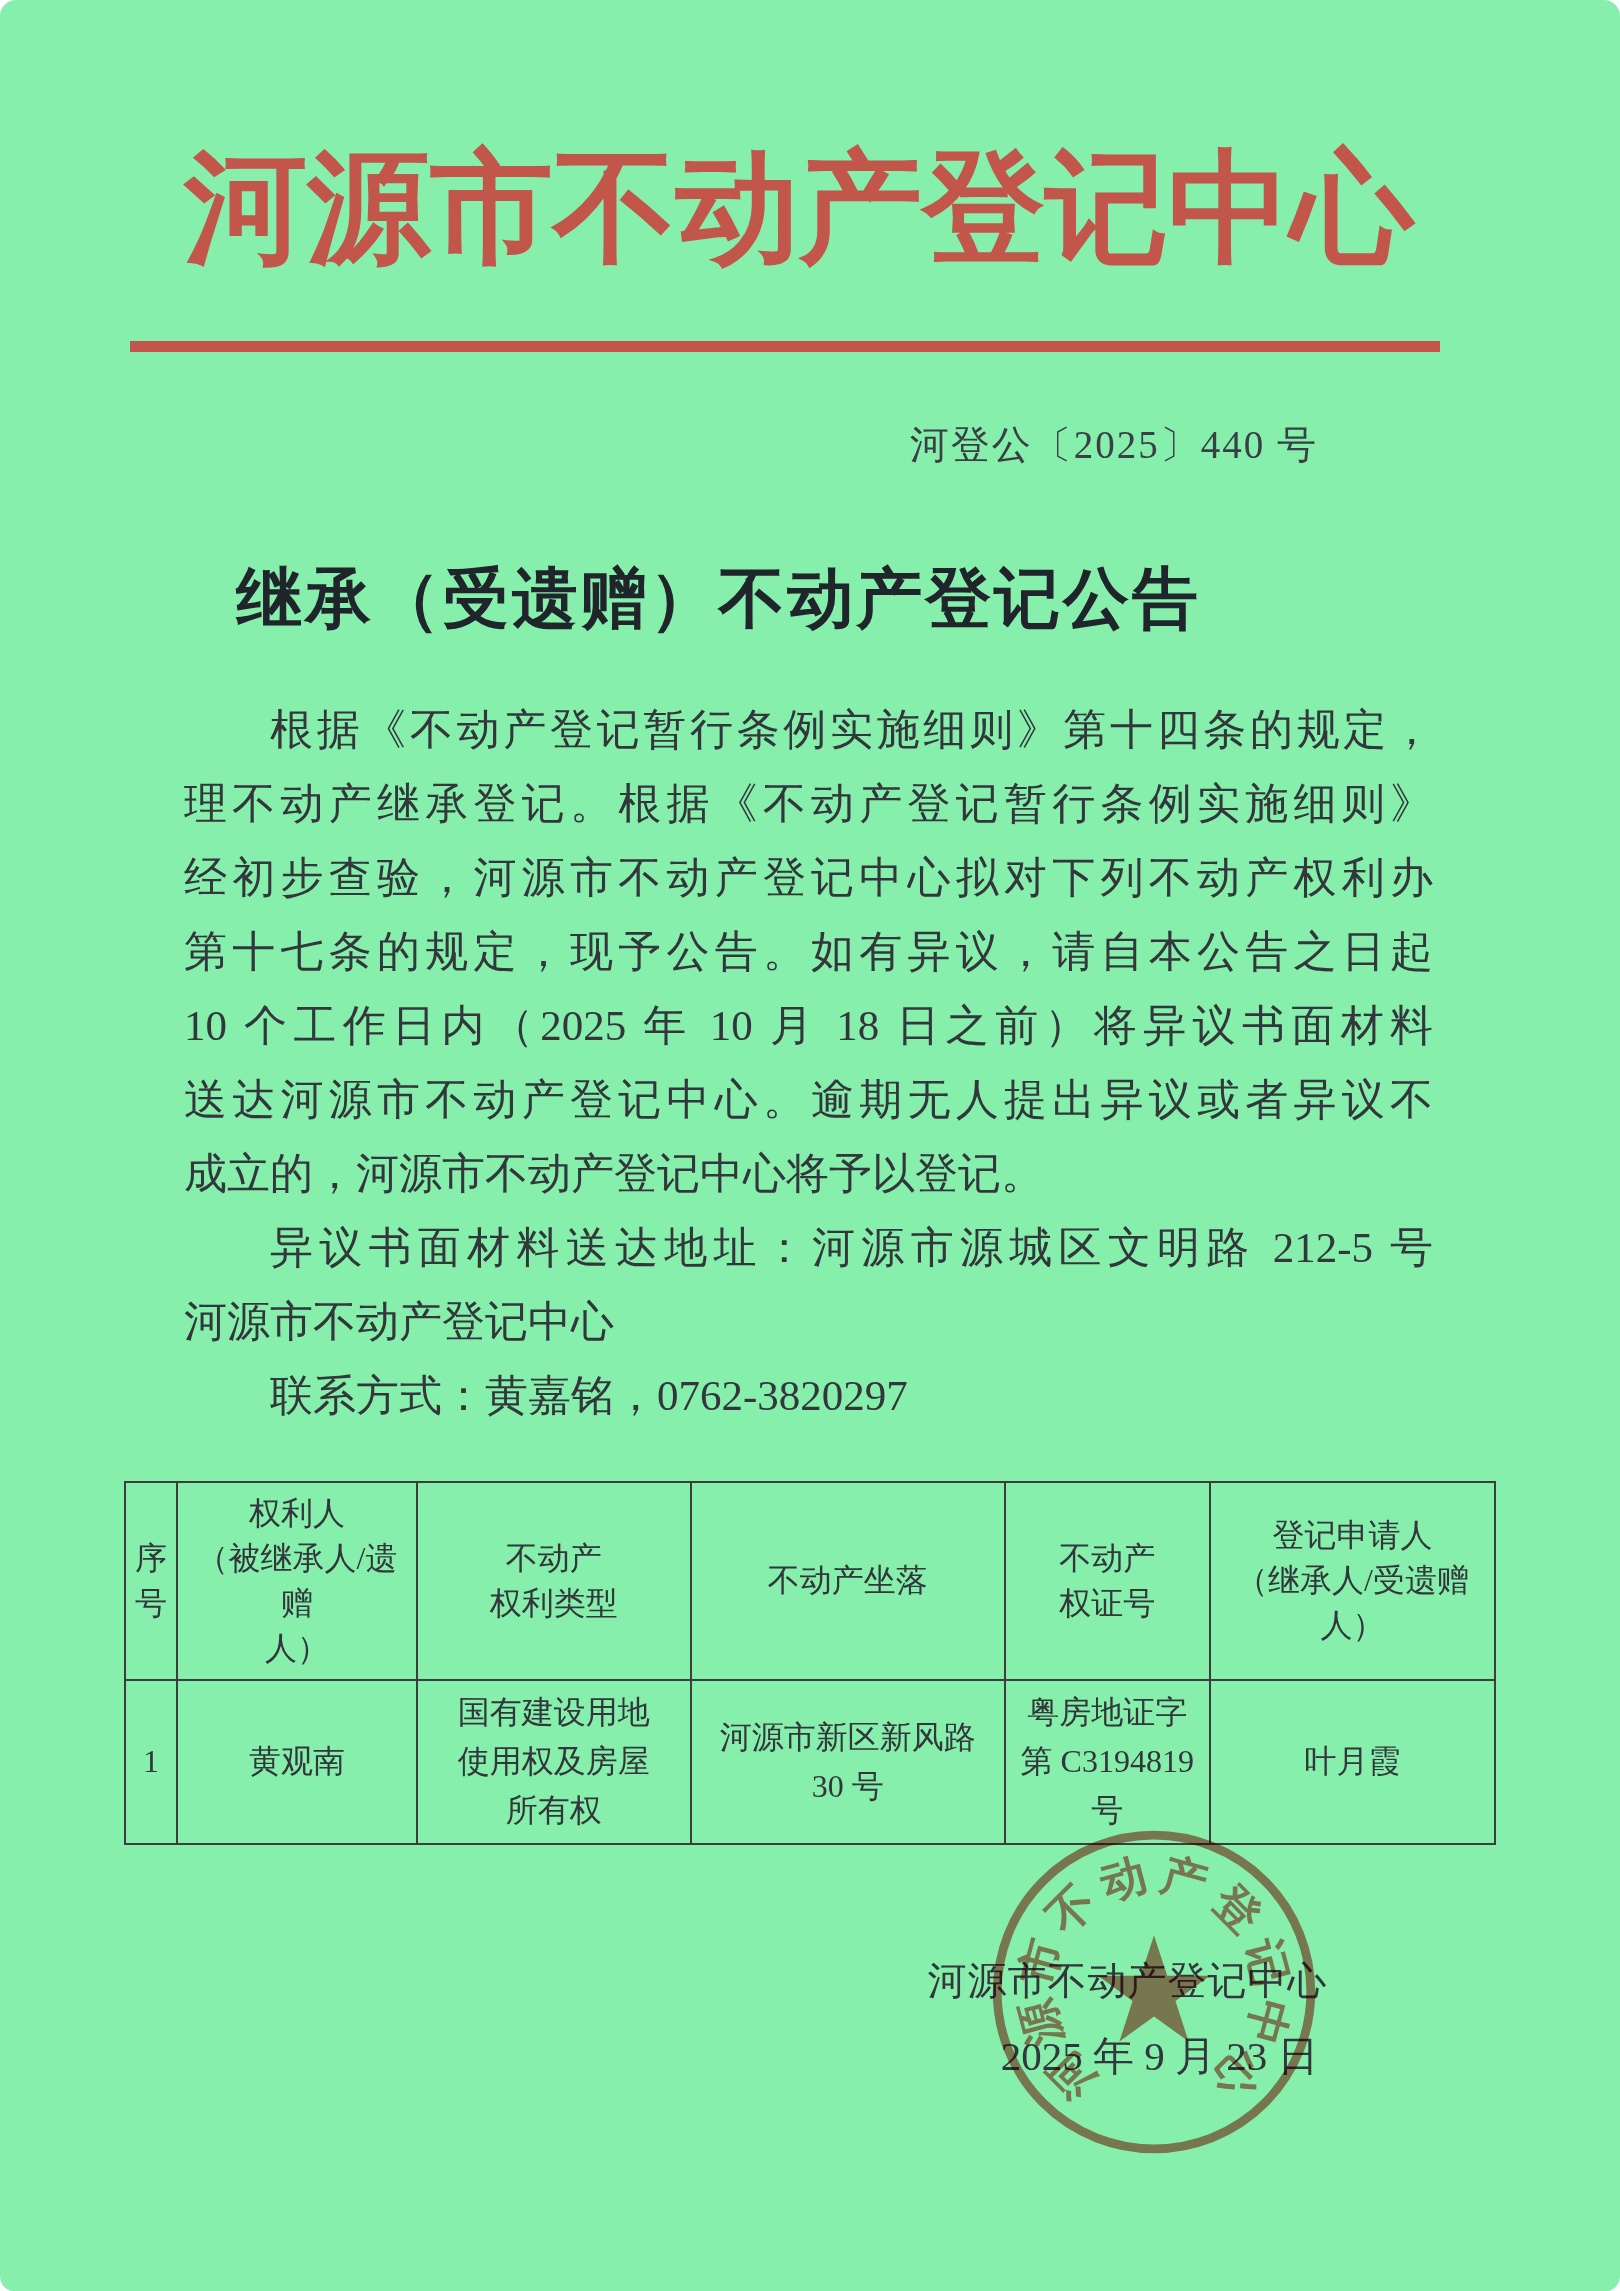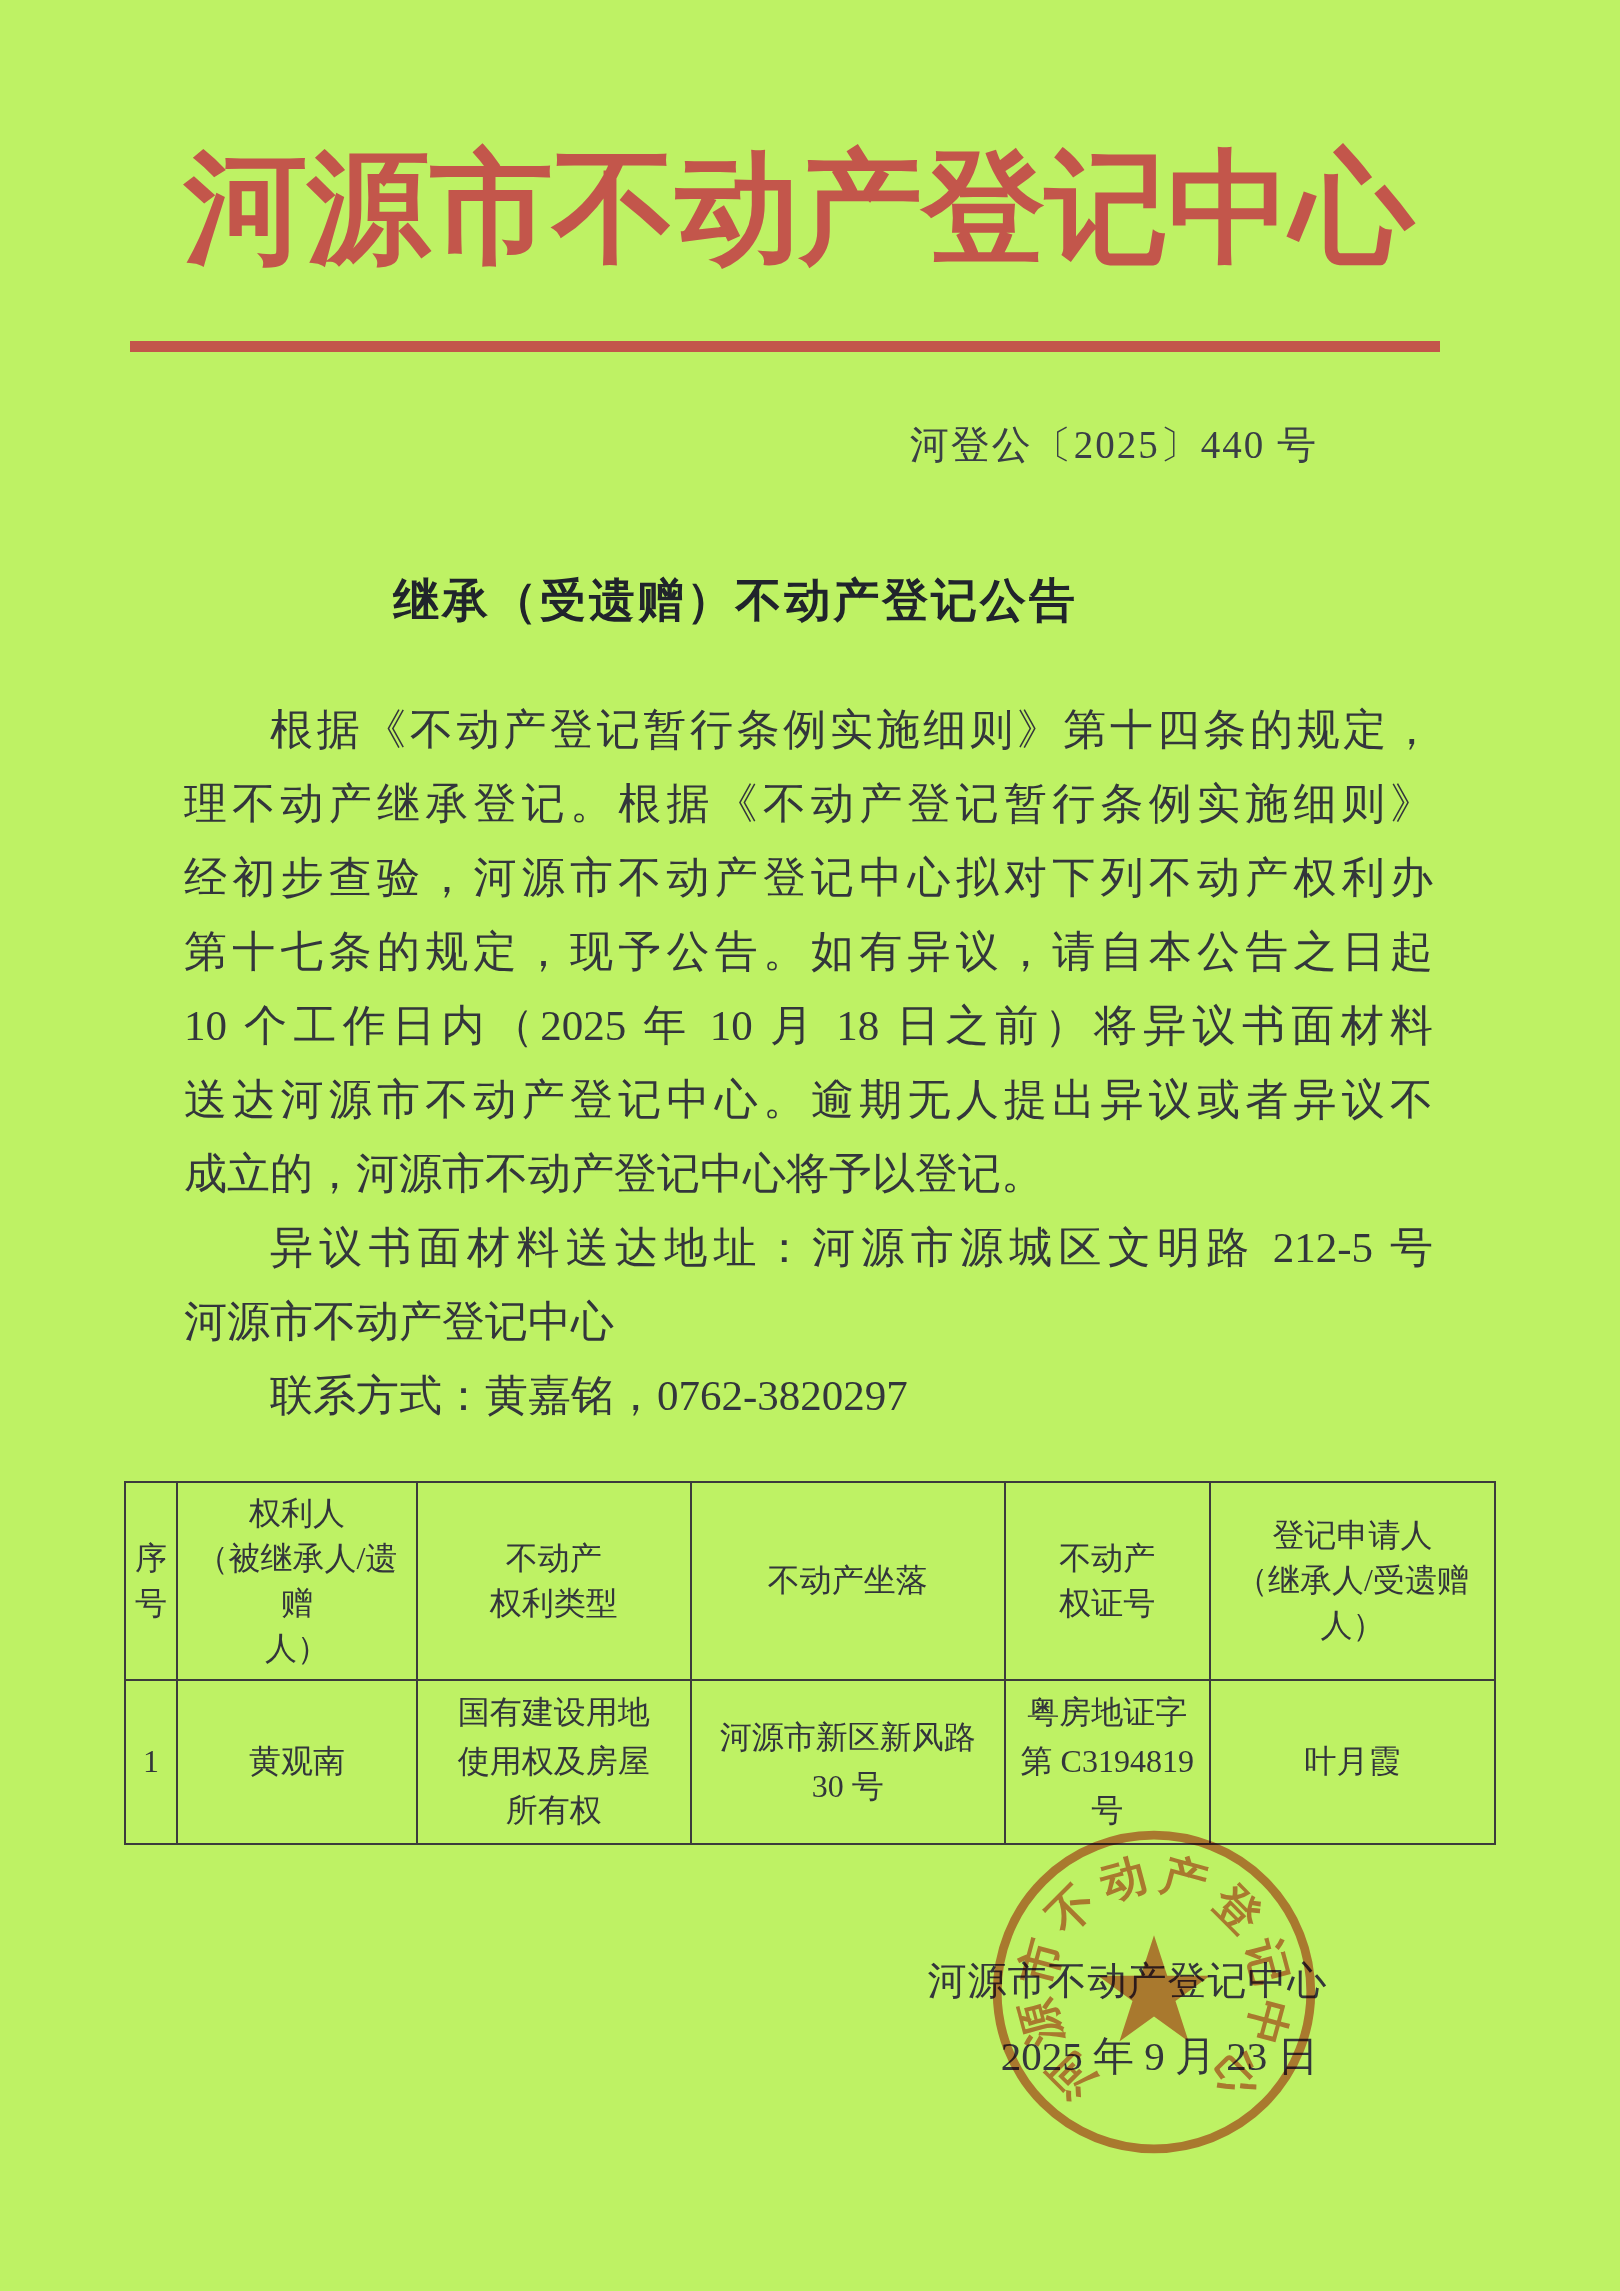--- a/index.html
+++ b/index.html
@@ -4,44 +4,45 @@
 <style>
   :root{
     --accent-red:#c3564b;
     --stamp-red:#dd6356;
     --ink:#2b2b2b;
   }
   html,body{margin:0;padding:0;background:#ffffff;}
   .page{
     position:relative;
     width:1620px;height:2292px;
-    background:#bef264;
+    background:#86efac;
     overflow:hidden;
     font-family:"Liberation Serif","DejaVu Serif",serif;
     color:var(--ink);
+    border-radius:16px;
   }
   
   .letterhead{
     position:absolute;left:184px;top:125px;width:1129px;height:167px;
     font-size:123px;font-weight:700;color:var(--accent-red);
     text-align:justify;text-align-last:justify;line-height:167px;
     white-space:nowrap;letter-spacing:0;
   }
   .red-rule{
     position:absolute;left:130px;top:341px;width:1310px;height:10.8px;
     background:var(--accent-red);
   }
   .doc-number{
     position:absolute;top:418px;right:302px;
     font-size:39px;color:#3a3f46;letter-spacing:2px;white-space:nowrap;
   }
   .notice-title{
-    position:absolute;left:0;top:570px;width:1437px;
-    text-align:center;font-size:46px;font-weight:700;color:#20242b;
-    letter-spacing:2.9px;white-space:nowrap;padding-left:17px;
+    position:absolute;left:0;top:554px;width:1437px;
+    text-align:center;font-size:66px;font-weight:700;color:#20242b;
+    letter-spacing:2.9px;white-space:nowrap;
   }
   
   .body-lines{
     position:absolute;left:184px;top:693px;width:1249px;
     font-size:43px;line-height:74px;color:#33363b;
   }
   .body-lines .line{white-space:nowrap;}
   .body-lines .line.fill{white-space:normal;text-align:justify;text-align-last:justify;}
   .body-lines .line.indent{text-indent:2em;}
   

